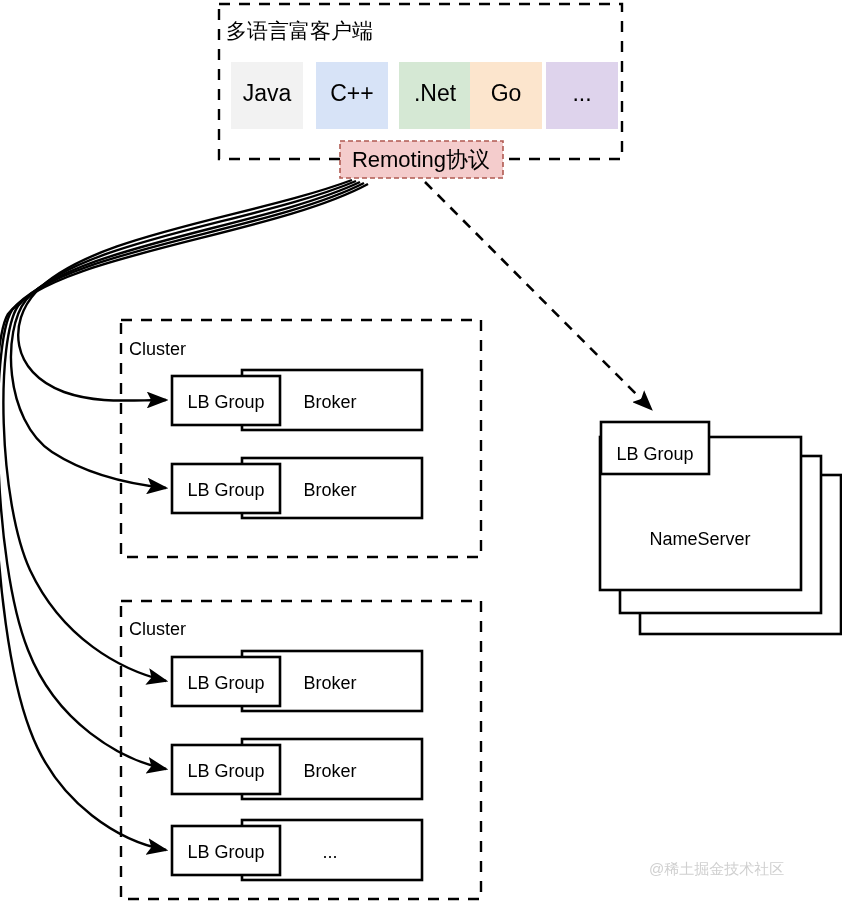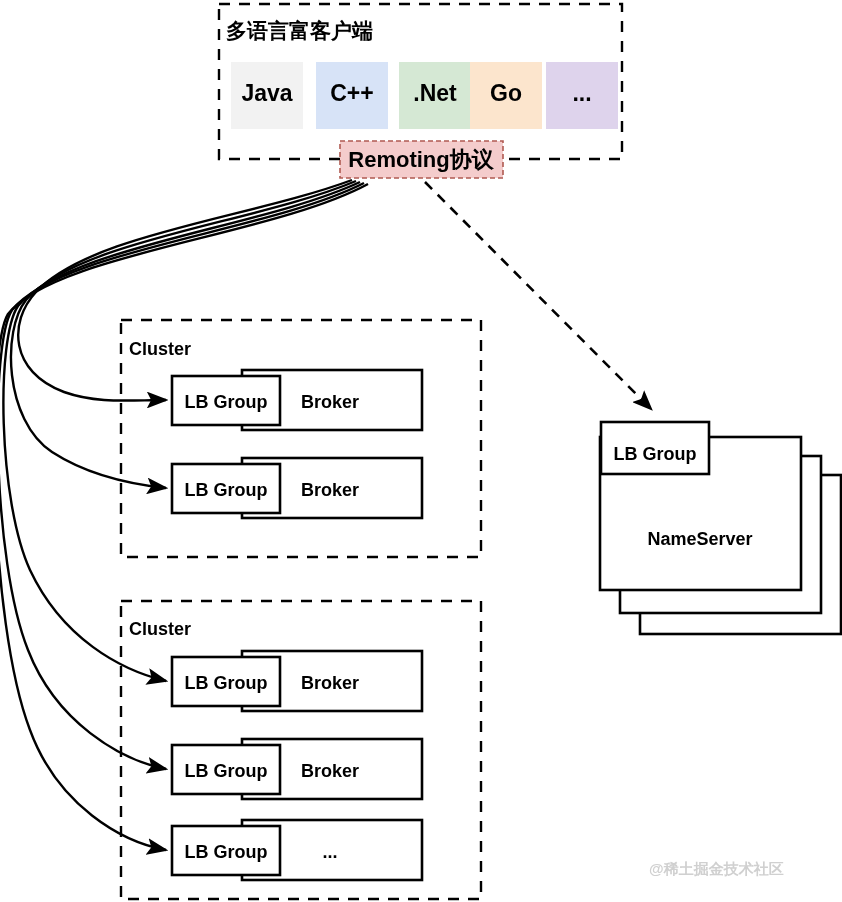--- a/index.html
+++ b/index.html
@@ -10,21 +10,20 @@
   body {
     width: 842px;
     height: 902px;
     font-family: "Liberation Sans", sans-serif;
     overflow: hidden;
   }
   #diagram-root {
     position: relative;
     width: 842px;
     height: 868px;
-    font-weight: bold;
   }
   svg.diagram {
     position: absolute;
     top: 0;
     left: 0;
     width: 842px;
     height: 902px;
   }
   text {
     font-family: "Liberation Sans", sans-serif;

